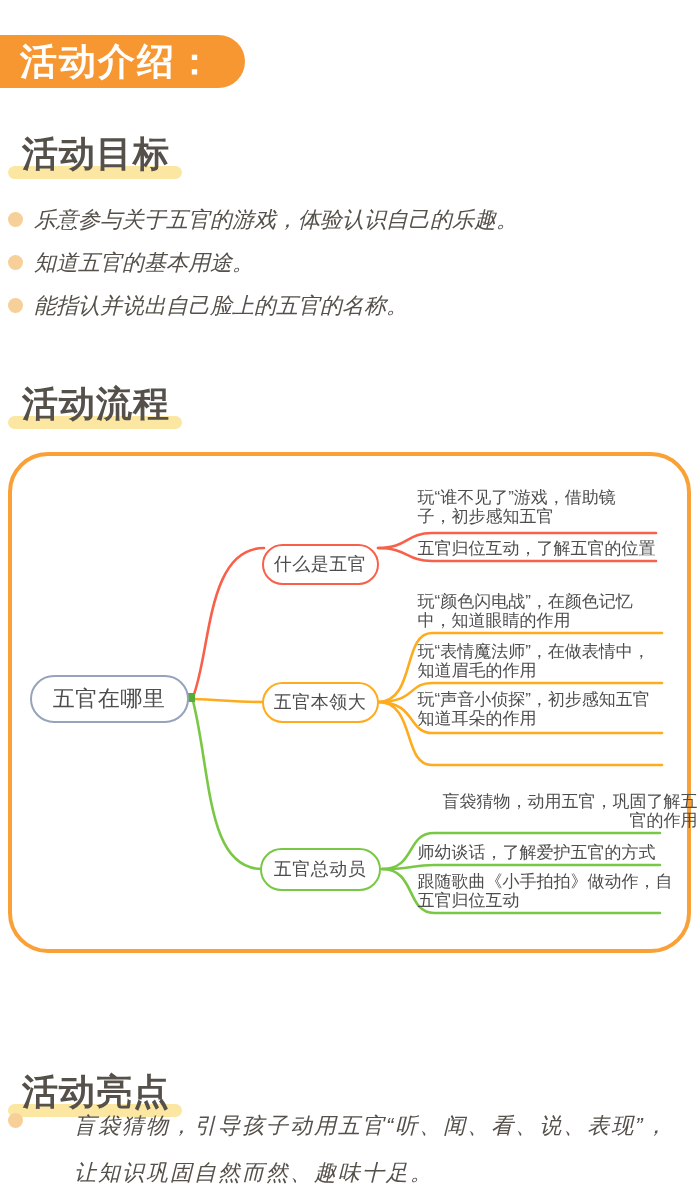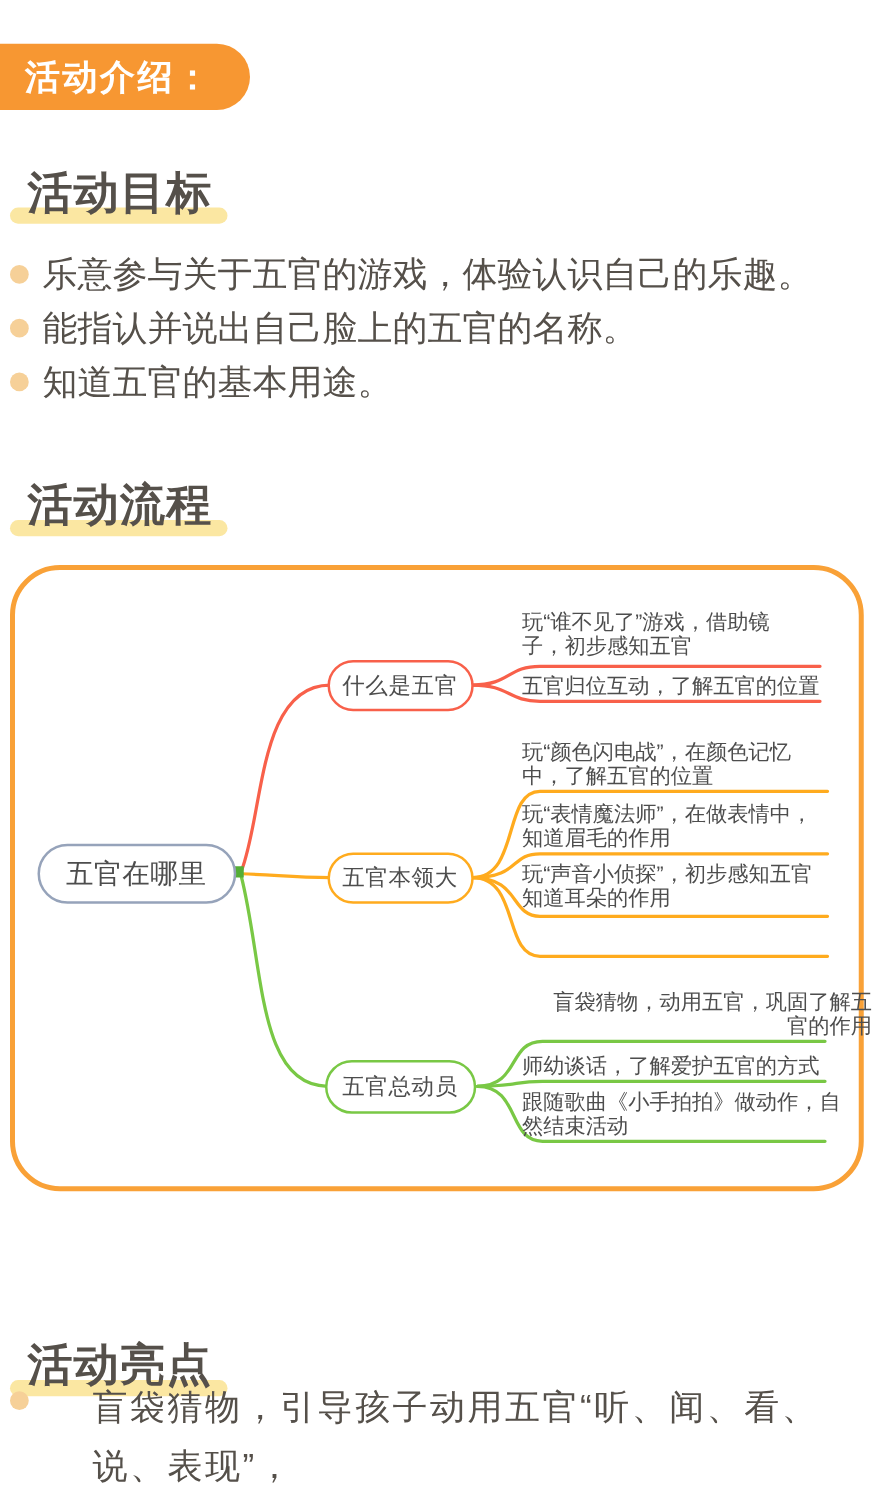--- a/index.html
+++ b/index.html
@@ -7,21 +7,21 @@
   .page { position:relative; width:700px; height:1202px; background:#fff; overflow:hidden; }
 
   
   .badge {
     position:absolute; left:0; top:35px; height:53px;
     display:inline-flex; align-items:center;
     padding:0 30px 0 20px;
     background:var(--badge-bg,#F79732);
     border-radius:0 28px 28px 0;
   }
-  .badge-text { color:#ffffff; font-size:28px; font-weight:700; letter-spacing:2px; }
+  .badge-text { color:#ffffff; font-size:37px; font-weight:700; letter-spacing:2px; }
 
   
   .heading { position:absolute; left:22px; display:inline-block; }
   .heading-text {
     position:relative; z-index:1;
     font-size:36px; font-weight:700; color:var(--text-dark,#55504A);
     letter-spacing:1px;
   }
   .heading-hl {
     position:absolute; z-index:0;
@@ -34,21 +34,21 @@
 
   
   .bullets { position:absolute; left:8px; }
   .bullets-goals { top:205px; }
   .bullets-highlights { top:1102px; width:672px; }
   .bullet-row { display:flex; align-items:flex-start; margin-bottom:13px; }
   .dot {
     flex:0 0 auto; width:15px; height:15px; border-radius:50%;
     background:var(--bullet-dot,#F6D098); margin:7px 11px 0 0;
   }
-  .bullet-text { font-size:28px; line-height:30px; color:var(--text-dark,#55504A); }
+  .bullet-text { font-size:22px; line-height:30px; color:var(--text-dark,#55504A);font-style:italic; }
   .bullets-highlights .dot { margin-top:11px; }
   .bullets-highlights .bullet-text { line-height:47px; letter-spacing:2px; white-space:pre-line;margin-left:40px; }
 
   
   .mindmap {
     position:absolute; left:8px; top:452px; width:683px; height:501px;
     border:4.5px solid var(--mindmap-border,#F9A137);
     border-radius:40px; box-sizing:border-box;
   }
   .mm-inner { position:absolute; left:-4.5px; top:-4.5px; width:683px; height:501px; }
@@ -60,21 +60,21 @@
   .w5 { stroke-width:5; } .w4 { stroke-width:4.2; }
   .junction { fill:var(--junction-green,#54AE35); }
 
   .mm-node {
     position:absolute; display:flex; align-items:center; justify-content:center;
     background:#ffffff; border-radius:22px;
     font-size:18px; color:var(--mindmap-text,#4D4D4D); letter-spacing:0.5px;
   }
   .node-center { left:22px; top:223px; width:155px; height:44px;
     border:2.5px solid var(--center-border,#96A3BA); border-radius:24px; font-size:22px; }
-  .node-red    { left:254px; top:76px;  width:113px; height:37px; border:2.5px solid var(--branch-red,#F8604A); }
+  .node-red    { left:254px; top:92px;  width:113px; height:37px; border:2.5px solid var(--branch-red,#F8604A); }
   .node-orange { left:254px; top:230px; width:113px; height:37px; border:2.5px solid var(--branch-orange,#FFAB1E); }
   .node-green  { left:252px; top:396px; width:117px; height:39px; border:2.5px solid var(--branch-green,#79C845); }
 
   .mm-sub {
     position:absolute; left:410px; width:280px;
     font-size:17px; line-height:19px; color:var(--mindmap-text,#4D4D4D);
     white-space:pre-line;
   }
   .sub-r1 { top:36px; }  .sub-r2 { top:87px; }
   .sub-o1 { top:140px; } .sub-o2 { top:190px; } .sub-o3 { top:238px; } .sub-o4 { top:291px; }
@@ -94,25 +94,25 @@
     <span class="heading-text">活动目标</span>
   </div>
 
   <div class="bullets bullets-goals">
     <div class="bullet-row">
       <span class="dot"></span>
       <span class="bullet-text">乐意参与关于五官的游戏，体验认识自己的乐趣。</span>
     </div>
     <div class="bullet-row">
       <span class="dot"></span>
-      <span class="bullet-text">能指认并说出自己脸上的五官的名称。</span>
+      <span class="bullet-text">知道五官的基本用途。</span>
     </div>
     <div class="bullet-row">
       <span class="dot"></span>
-      <span class="bullet-text">知道五官的基本用途。</span>
+      <span class="bullet-text">能指认并说出自己脸上的五官的名称。</span>
     </div>
   </div>
 
   <div class="heading heading-flow">
     <span class="heading-hl"></span>
     <span class="heading-text">活动流程</span>
   </div>
 
   <div class="mindmap">
     <div class="mm-inner">
@@ -141,31 +141,31 @@
       <div class="mm-node node-center">五官在哪里</div>
       <div class="mm-node node-red">什么是五官</div>
       <div class="mm-node node-orange">五官本领大</div>
       <div class="mm-node node-green">五官总动员</div>
 
       <div class="mm-sub sub-r1">玩“谁不见了”游戏，借助镜
 子，初步感知五官</div>
       <div class="mm-sub sub-r2">五官归位互动，了解五官的位置</div>
 
       <div class="mm-sub sub-o1">玩“颜色闪电战”，在颜色记忆
-中，了解五官的位置</div>
+中，知道眼睛的作用</div>
       <div class="mm-sub sub-o2">玩“表情魔法师”，在做表情中，
 知道眉毛的作用</div>
       <div class="mm-sub sub-o3">玩“声音小侦探”，初步感知五官
 知道耳朵的作用</div>
 
       <div class="mm-sub sub-g1">盲袋猜物，动用五官，巩固了解五
 官的作用</div>
       <div class="mm-sub sub-g2">师幼谈话，了解爱护五官的方式</div>
       <div class="mm-sub sub-g3">跟随歌曲《小手拍拍》做动作，自
-然结束活动</div>
+五官归位互动</div>
 
     </div>
   </div>
 
   <div class="heading heading-highlights">
     <span class="heading-hl"></span>
     <span class="heading-text">活动亮点</span>
   </div>
 
   <div class="bullets bullets-highlights">

